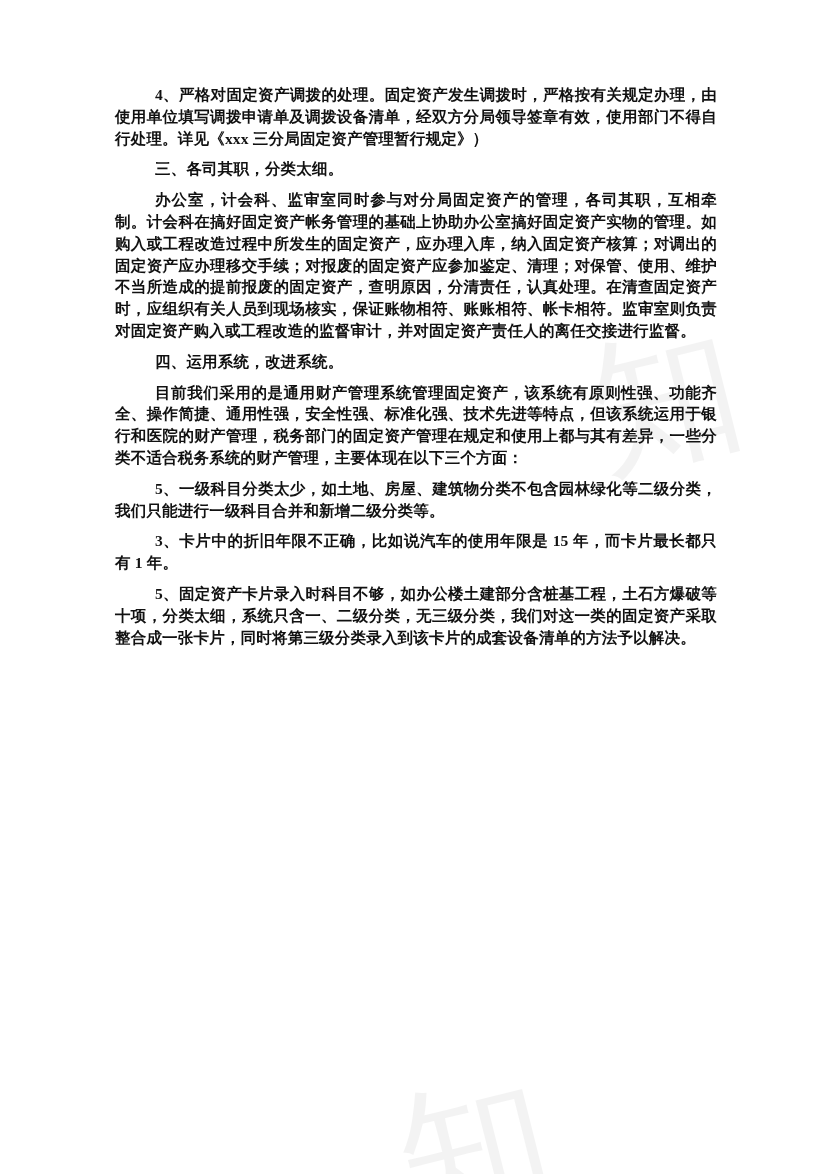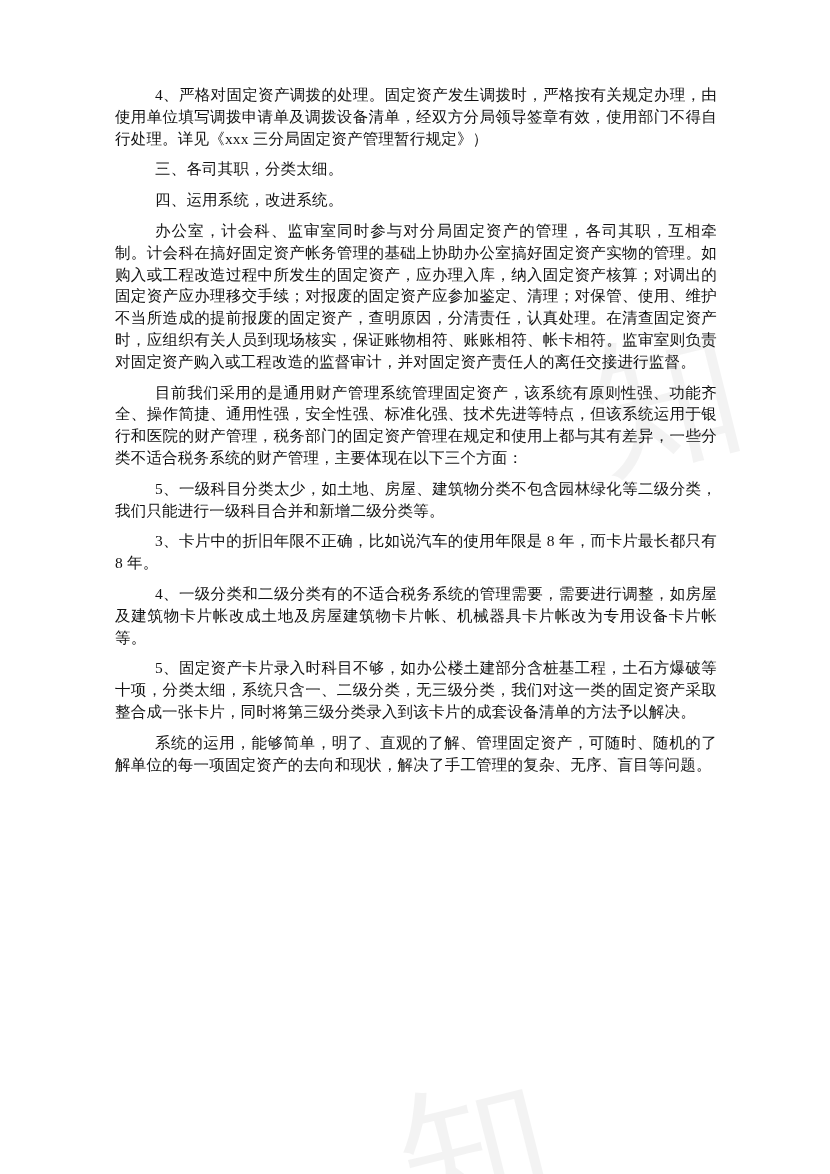--- a/index.html
+++ b/index.html
@@ -24,20 +24,21 @@
       width: 602px;
       font-size: 15.5px;
       line-height: 21.8px;
       text-align: justify;
       letter-spacing: 0.2px;
     }
     .content p {
       margin: 0 0 9px 0;
       text-indent: 40px;
       word-break: break-all;
+      font-weight: bold;
     }
     .watermark {
       position: absolute;
       font-size: 150px;
       color: #000000;
       opacity: 0.045;
       pointer-events: none;
       transform: rotate(-14deg);
       user-select: none;
       font-family: "Liberation Serif", "DejaVu Serif", serif;
@@ -47,22 +48,20 @@
   </style>
 </head>
 <body>
 
 <div class="page">
   <div class="watermark wm1">知</div>
   <div class="watermark wm2">知</div>
   <div class="content">
     <p>4、严格对固定资产调拨的处理。固定资产发生调拨时，严格按有关规定办理，由使用单位填写调拨申请单及调拨设备清单，经双方分局领导签章有效，使用部门不得自行处理。详见《xxx 三分局固定资产管理暂行规定》）</p>
     <p>三、各司其职，分类太细。</p>
+    <p>办公室，计会科、监审室同时参与对分局固定资产的管理，各司其职，互相牵制。计会科在搞好固定资产帐务管理的基础上协助办公室搞好固定资产实物的管理。如购入或工程改造过程中所发生的固定资产，应办理入库，纳入固定资产核算；对调出的固定资产应办理移交手续；对报废的固定资产应参加鉴定、清理；对保管、使用、维护不当所造成的提前报废的固定资产，查明原因，分清责任，认真处理。在清查固定资产时，应组织有关人员到现场核实，保证账物相符、账账相符、帐卡相符。监审室则负责对固定资产购入或工程改造的监督审计，并对固定资产责任人的离任交接进行监督。</p>
     <p>四、运用系统，改进系统。</p>
-    <p>办公室，计会科、监审室同时参与对分局固定资产的管理，各司其职，互相牵制。计会科在搞好固定资产帐务管理的基础上协助办公室搞好固定资产实物的管理。如购入或工程改造过程中所发生的固定资产，应办理入库，纳入固定资产核算；对调出的固定资产应办理移交手续；对报废的固定资产应参加鉴定、清理；对保管、使用、维护不当所造成的提前报废的固定资产，查明原因，分清责任，认真处理。在清查固定资产时，应组织有关人员到现场核实，保证账物相符、账账相符、帐卡相符。监审室则负责对固定资产购入或工程改造的监督审计，并对固定资产责任人的离任交接进行监督。</p>
     <p>目前我们采用的是通用财产管理系统管理固定资产，该系统有原则性强、功能齐全、操作简捷、通用性强，安全性强、标准化强、技术先进等特点，但该系统运用于银行和医院的财产管理，税务部门的固定资产管理在规定和使用上都与其有差异，一些分类不适合税务系统的财产管理，主要体现在以下三个方面：</p>
     <p>5、一级科目分类太少，如土地、房屋、建筑物分类不包含园林绿化等二级分类，我们只能进行一级科目合并和新增二级分类等。</p>
-    <p>3、卡片中的折旧年限不正确，比如说汽车的使用年限是 8 年，而卡片最长都只有 8 年。</p>
-    <p>4、一级分类和二级分类有的不适合税务系统的管理需要，需要进行调整，如房屋及建筑物卡片帐改成土地及房屋建筑物卡片帐、机械器具卡片帐改为专用设备卡片帐等。</p>
+    <p>3、卡片中的折旧年限不正确，比如说汽车的使用年限是 15 年，而卡片最长都只有 1 年。</p>
     <p>5、固定资产卡片录入时科目不够，如办公楼土建部分含桩基工程，土石方爆破等十项，分类太细，系统只含一、二级分类，无三级分类，我们对这一类的固定资产采取整合成一张卡片，同时将第三级分类录入到该卡片的成套设备清单的方法予以解决。</p>
-    <p>系统的运用，能够简单，明了、直观的了解、管理固定资产，可随时、随机的了解单位的每一项固定资产的去向和现状，解决了手工管理的复杂、无序、盲目等问题。</p>
   </div>
 </div>
 
 </body></html>

